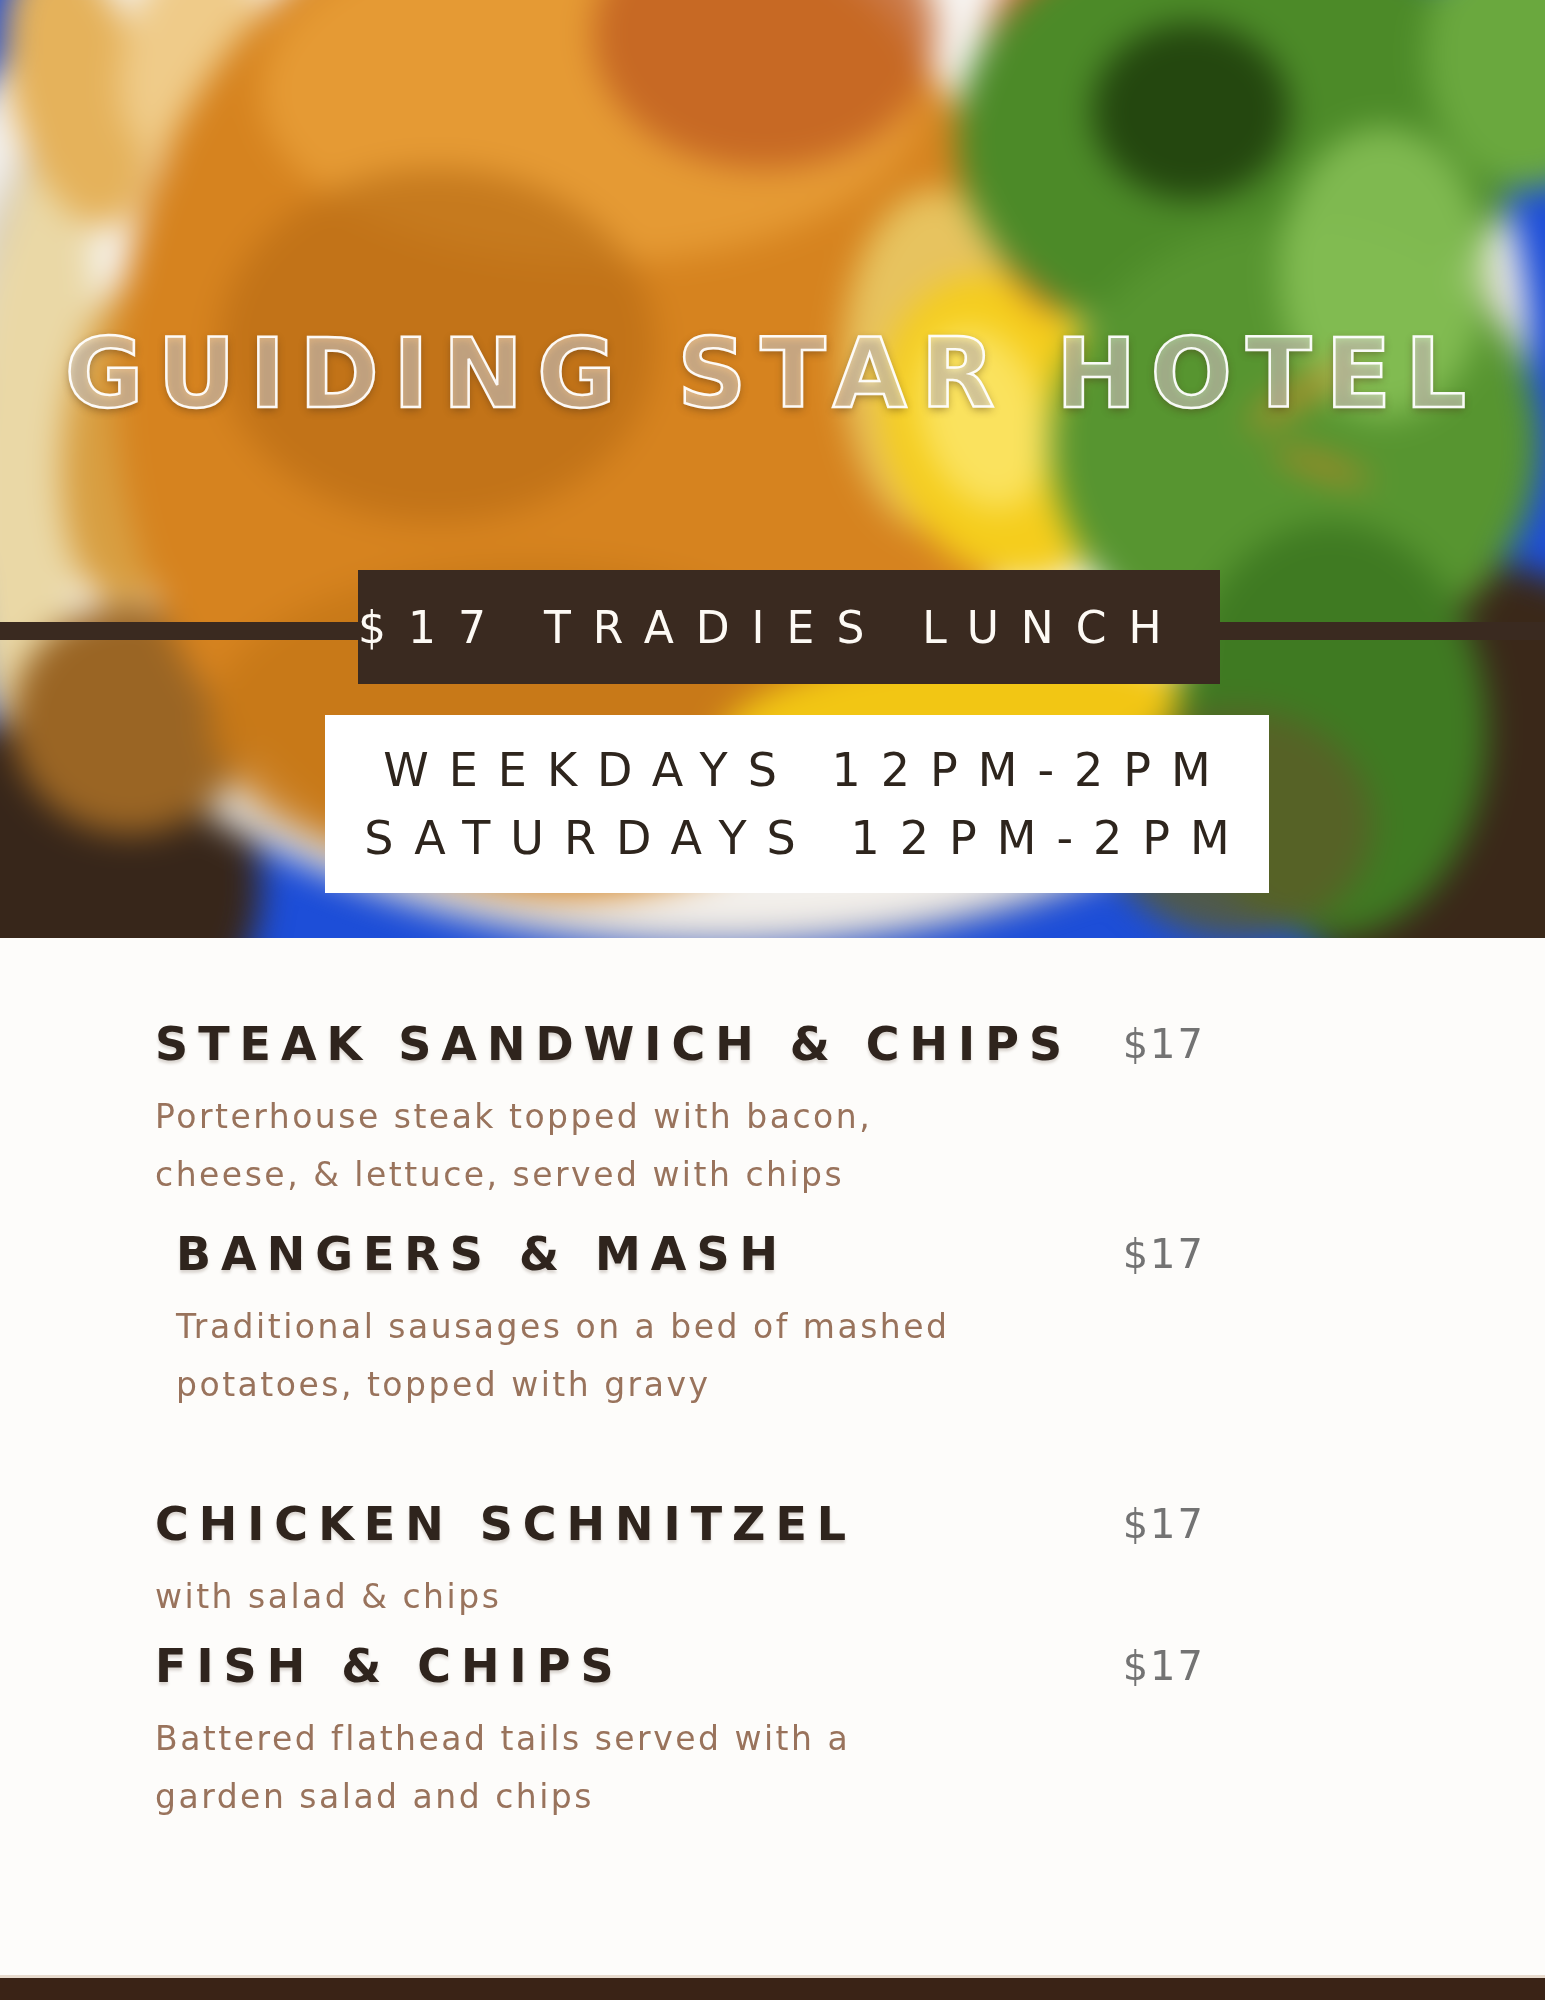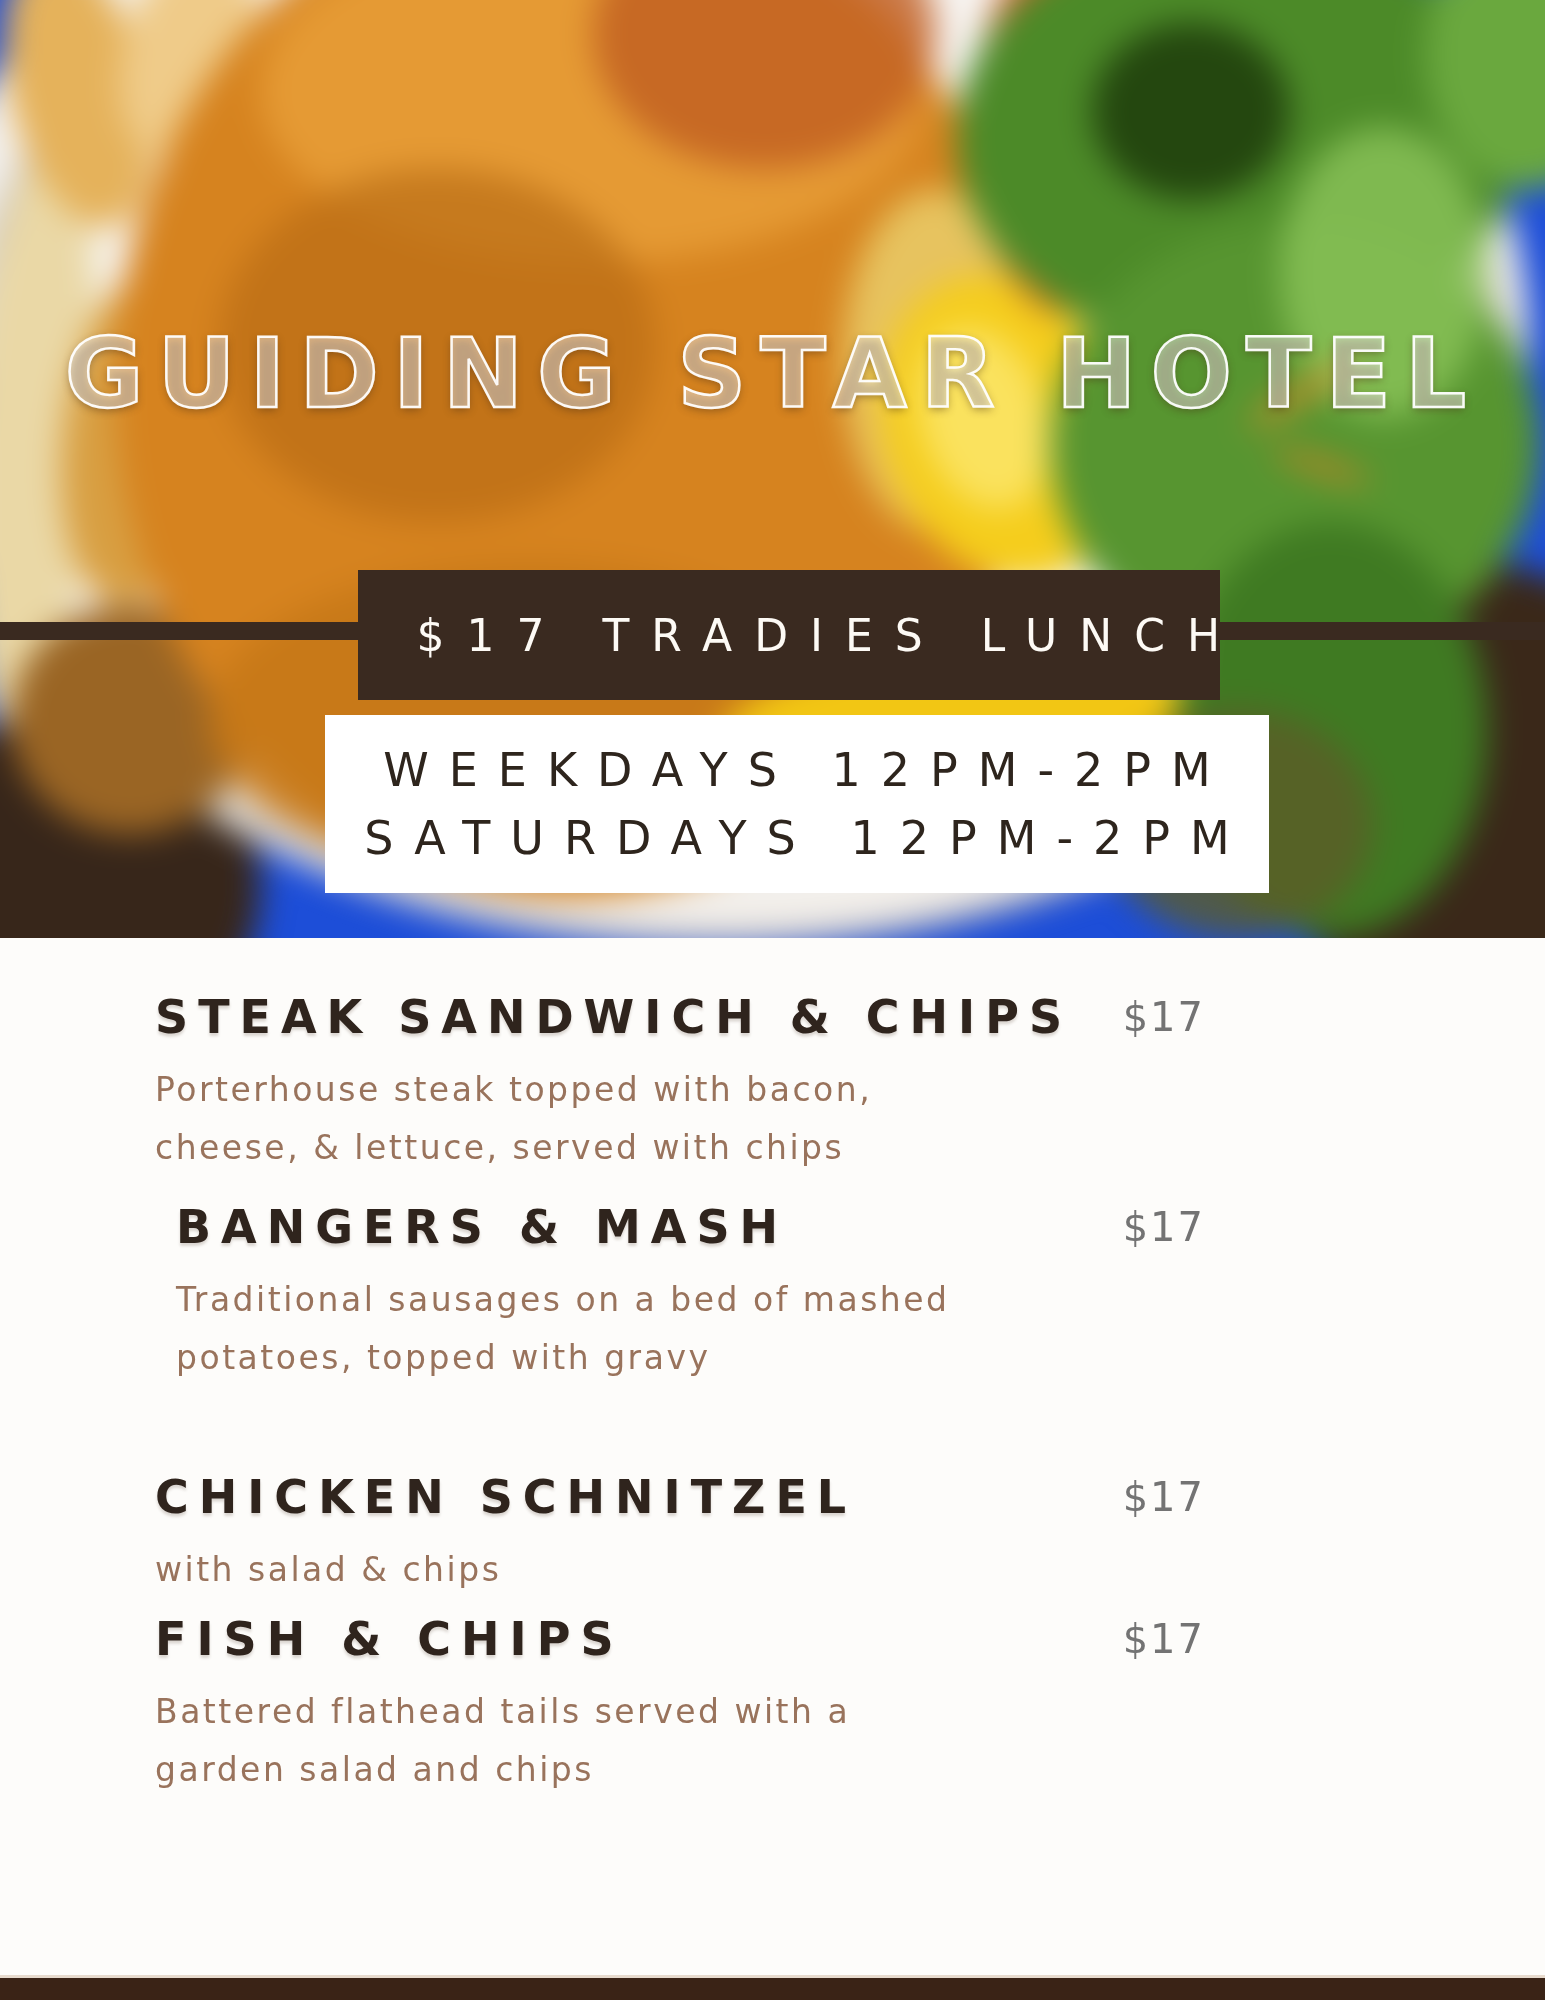--- a/index.html
+++ b/index.html
@@ -46,25 +46,25 @@
   }
   .stripe {
     position: absolute;
     top: 622px; left: 0;
     width: 100%; height: 18px;
     background: #3a2a20;
   }
   .banner {
     position: absolute;
     top: 570px; left: 358px;
-    width: 862px; height: 130px;
+    width: 862px; height: 114px;
     background: #3a2a20;
     display: flex;
     align-items: center;
-    justify-content: flex-end;
+    justify-content: flex-start;
   }
   .banner span {
     color: #fdfaf5;
     font-size: 44px;
     letter-spacing: 22px;
     white-space: nowrap;
     margin-right: -22px;
   }
   .hours {
     position: absolute;
@@ -81,21 +81,21 @@
     color: #2e251d;
     font-size: 46px;
     letter-spacing: 20px;
     white-space: nowrap;
     margin-right: -20px;
   }
 
   
   .menu {
     position: absolute;
-    top: 944px; left: 0;
+    top: 971px; left: 0;
     width: 1360px;
     padding: 47px 155px 0 155px;
     box-sizing: border-box;
   }
   .item { margin: 0; }
   .item .row {
     display: flex;
     justify-content: space-between;
     align-items: flex-start;
   }

